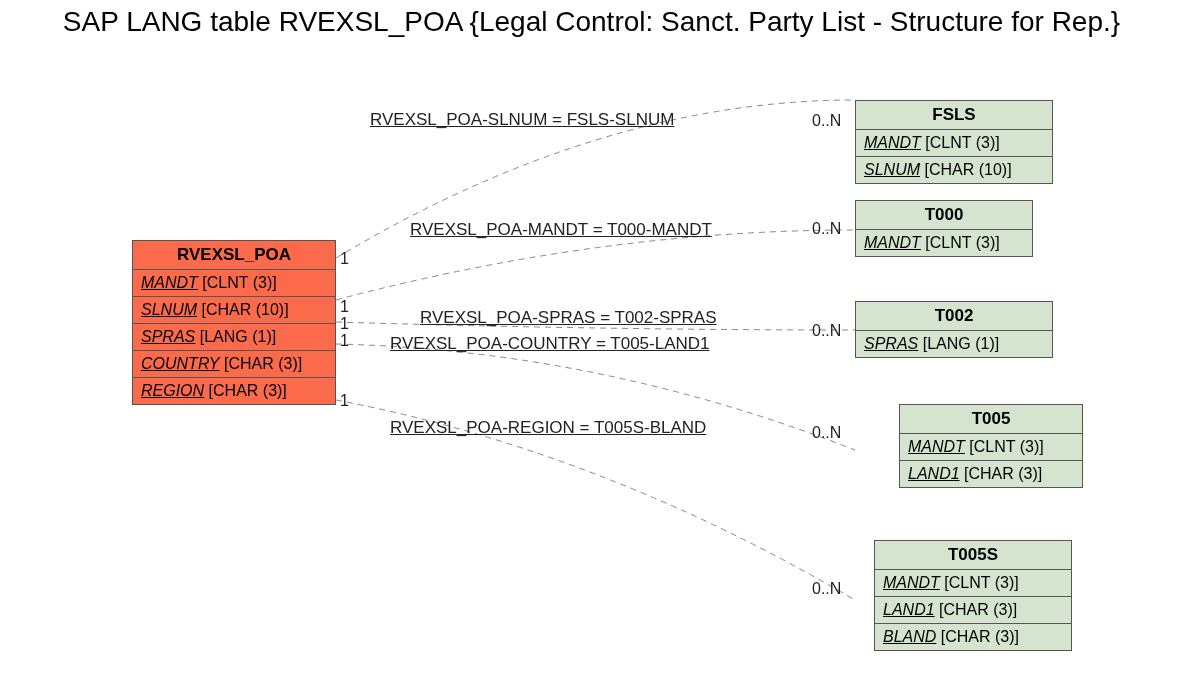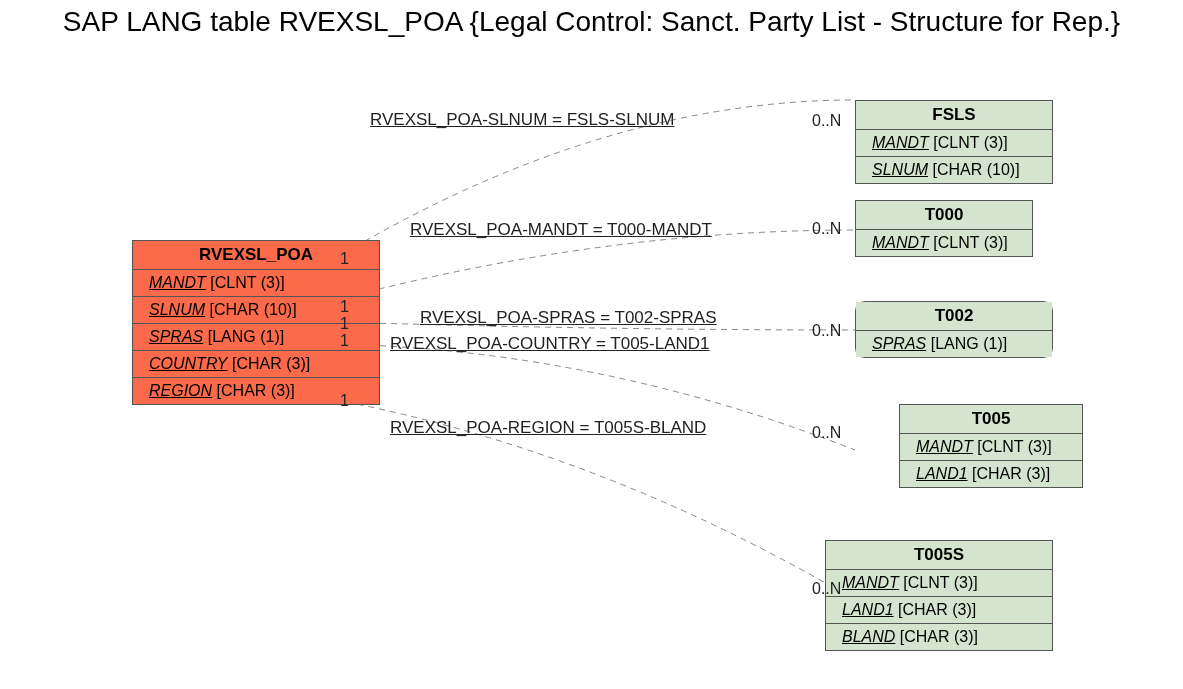--- a/index.html
+++ b/index.html
@@ -26,21 +26,21 @@
     box-sizing: border-box;
   }
   .entity .hdr {
     font-weight: bold;
     text-align: center;
     padding: 4px 6px;
     border-bottom: 1px solid #555;
     font-size: 17px;
   }
   .entity .row {
-    padding: 4px 16px;
+    padding: 4px 8px;
     border-bottom: 1px solid #555;
     font-size: 16px;
     white-space: nowrap;
   }
   .entity .row:last-child { border-bottom: none; }
   .row .fld { font-style: italic; text-decoration: underline; }
   .row .typ { font-style: normal; }
   .orange .hdr, .orange .row { background: #fb6a4a; }
   .green  .hdr, .green  .row { background: #d4e4ce; }
   svg.lines {
@@ -68,52 +68,52 @@
 <div class="title">SAP LANG table RVEXSL_POA {Legal Control: Sanct. Party List - Structure for Rep.}</div>
 
 <svg class="lines">
   <path d="M 336 258 Q 600 100 855 100" stroke="#888" stroke-dasharray="6,5" fill="none"></path>
   <path d="M 336 300 Q 600 230 855 230" stroke="#888" stroke-dasharray="6,5" fill="none"></path>
   <path d="M 336 322 Q 600 330 855 330" stroke="#888" stroke-dasharray="6,5" fill="none"></path>
   <path d="M 336 344 Q 600 350 855 450" stroke="#888" stroke-dasharray="6,5" fill="none"></path>
   <path d="M 336 400 Q 600 450 855 600" stroke="#888" stroke-dasharray="6,5" fill="none"></path>
 </svg>
 
-<div class="entity orange" style="left:132px; top:240px; width:248px;">
+<div class="entity orange" style="left:132px; top:240px; width:204px;">
   <div class="hdr">RVEXSL_POA</div>
   <div class="row"><span class="fld">MANDT</span> <span class="typ">[CLNT (3)]</span></div>
   <div class="row"><span class="fld">SLNUM</span> <span class="typ">[CHAR (10)]</span></div>
   <div class="row"><span class="fld">SPRAS</span> <span class="typ">[LANG (1)]</span></div>
   <div class="row"><span class="fld">COUNTRY</span> <span class="typ">[CHAR (3)]</span></div>
   <div class="row"><span class="fld">REGION</span> <span class="typ">[CHAR (3)]</span></div>
 </div>
 
 <div class="entity green" style="left:855px; top:56px; width:198px;margin-top:44px;">
   <div class="hdr">FSLS</div>
   <div class="row"><span class="fld">MANDT</span> <span class="typ">[CLNT (3)]</span></div>
   <div class="row"><span class="fld">SLNUM</span> <span class="typ">[CHAR (10)]</span></div>
 </div>
 
 <div class="entity green" style="left:855px; top:200px; width:178px;">
   <div class="hdr">T000</div>
   <div class="row"><span class="fld">MANDT</span> <span class="typ">[CLNT (3)]</span></div>
 </div>
 
-<div class="entity green" style="left:855px; top:301px; width:198px;border-radius:10px;">
+<div class="entity green" style="left:855px; top:301px; width:198px;">
   <div class="hdr">T002</div>
   <div class="row"><span class="fld">SPRAS</span> <span class="typ">[LANG (1)]</span></div>
 </div>
 
 <div class="entity green" style="left:855px; top:404px; width:184px;margin-left:44px;">
   <div class="hdr">T005</div>
   <div class="row"><span class="fld">MANDT</span> <span class="typ">[CLNT (3)]</span></div>
   <div class="row"><span class="fld">LAND1</span> <span class="typ">[CHAR (3)]</span></div>
 </div>
 
-<div class="entity green" style="left:825px; top:540px; width:228px;">
+<div class="entity green" style="left:874px; top:540px; width:198px;">
   <div class="hdr">T005S</div>
   <div class="row"><span class="fld">MANDT</span> <span class="typ">[CLNT (3)]</span></div>
   <div class="row"><span class="fld">LAND1</span> <span class="typ">[CHAR (3)]</span></div>
   <div class="row"><span class="fld">BLAND</span> <span class="typ">[CHAR (3)]</span></div>
 </div>
 
 <div class="rel-label" style="left:370px; top:110px;">RVEXSL_POA-SLNUM = FSLS-SLNUM</div>
 <div class="rel-label" style="left:410px; top:220px;">RVEXSL_POA-MANDT = T000-MANDT</div>
 <div class="rel-label" style="left:420px; top:308px;">RVEXSL_POA-SPRAS = T002-SPRAS</div>
 <div class="rel-label" style="left:390px; top:334px;">RVEXSL_POA-COUNTRY = T005-LAND1</div>

